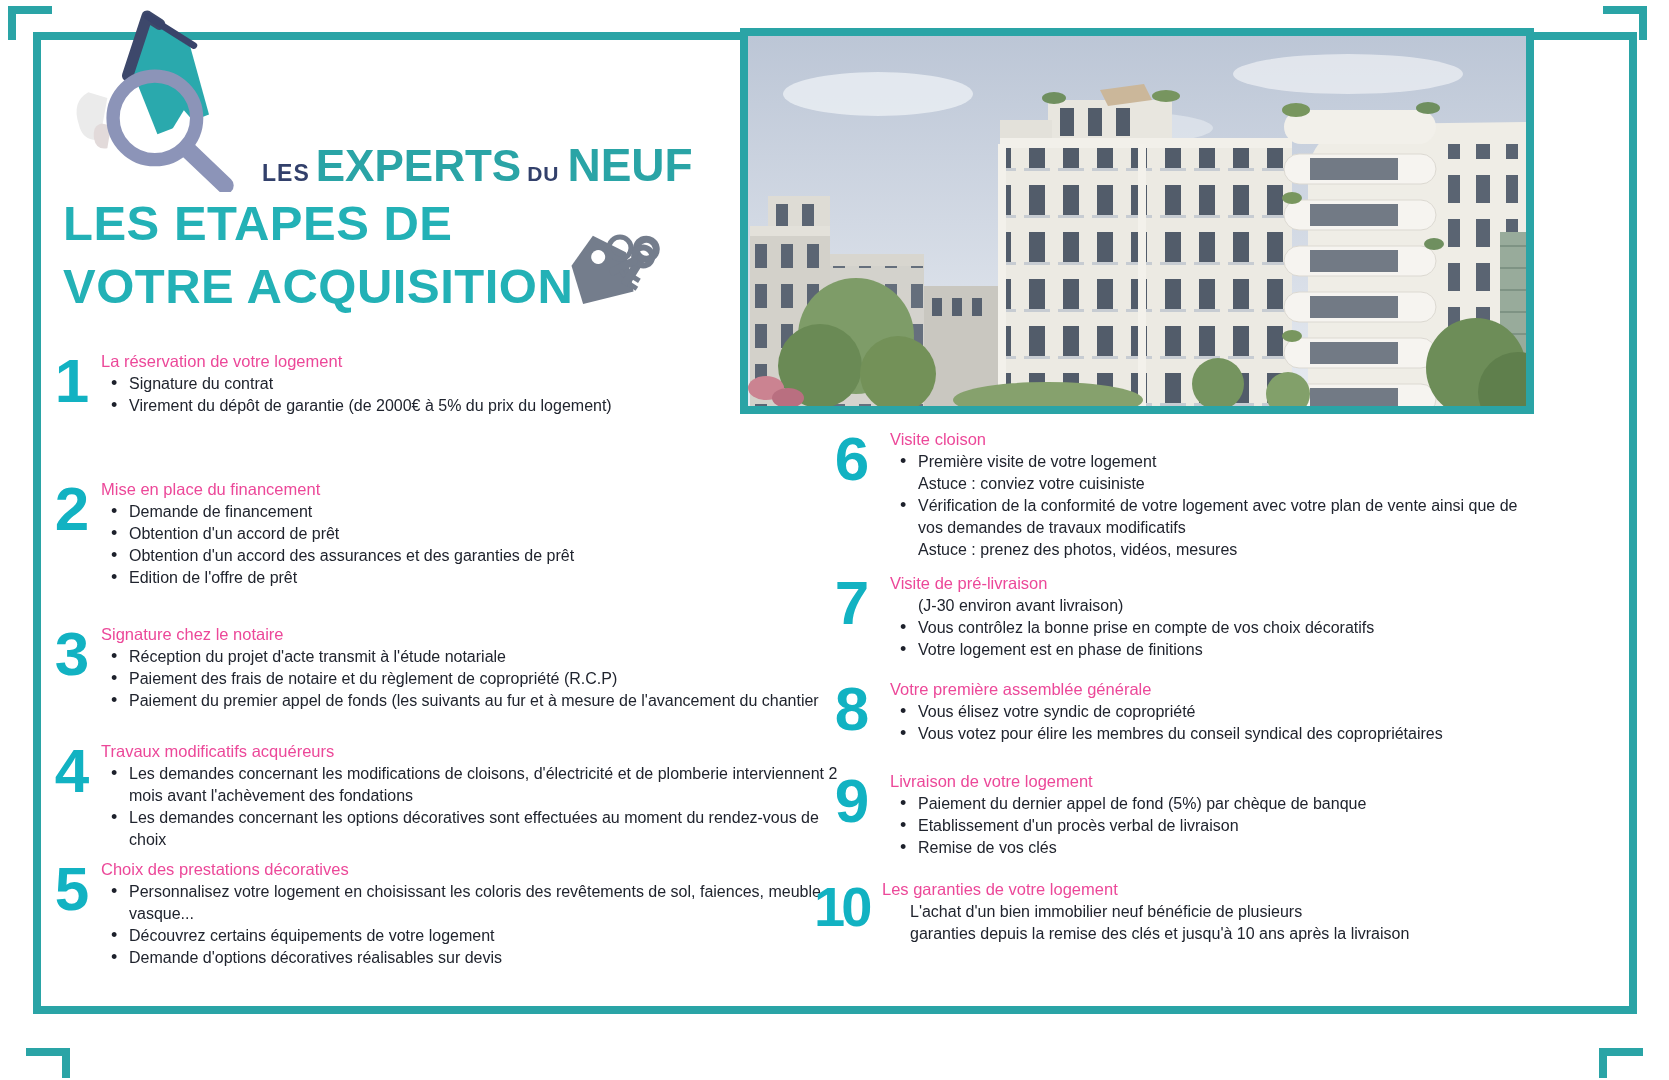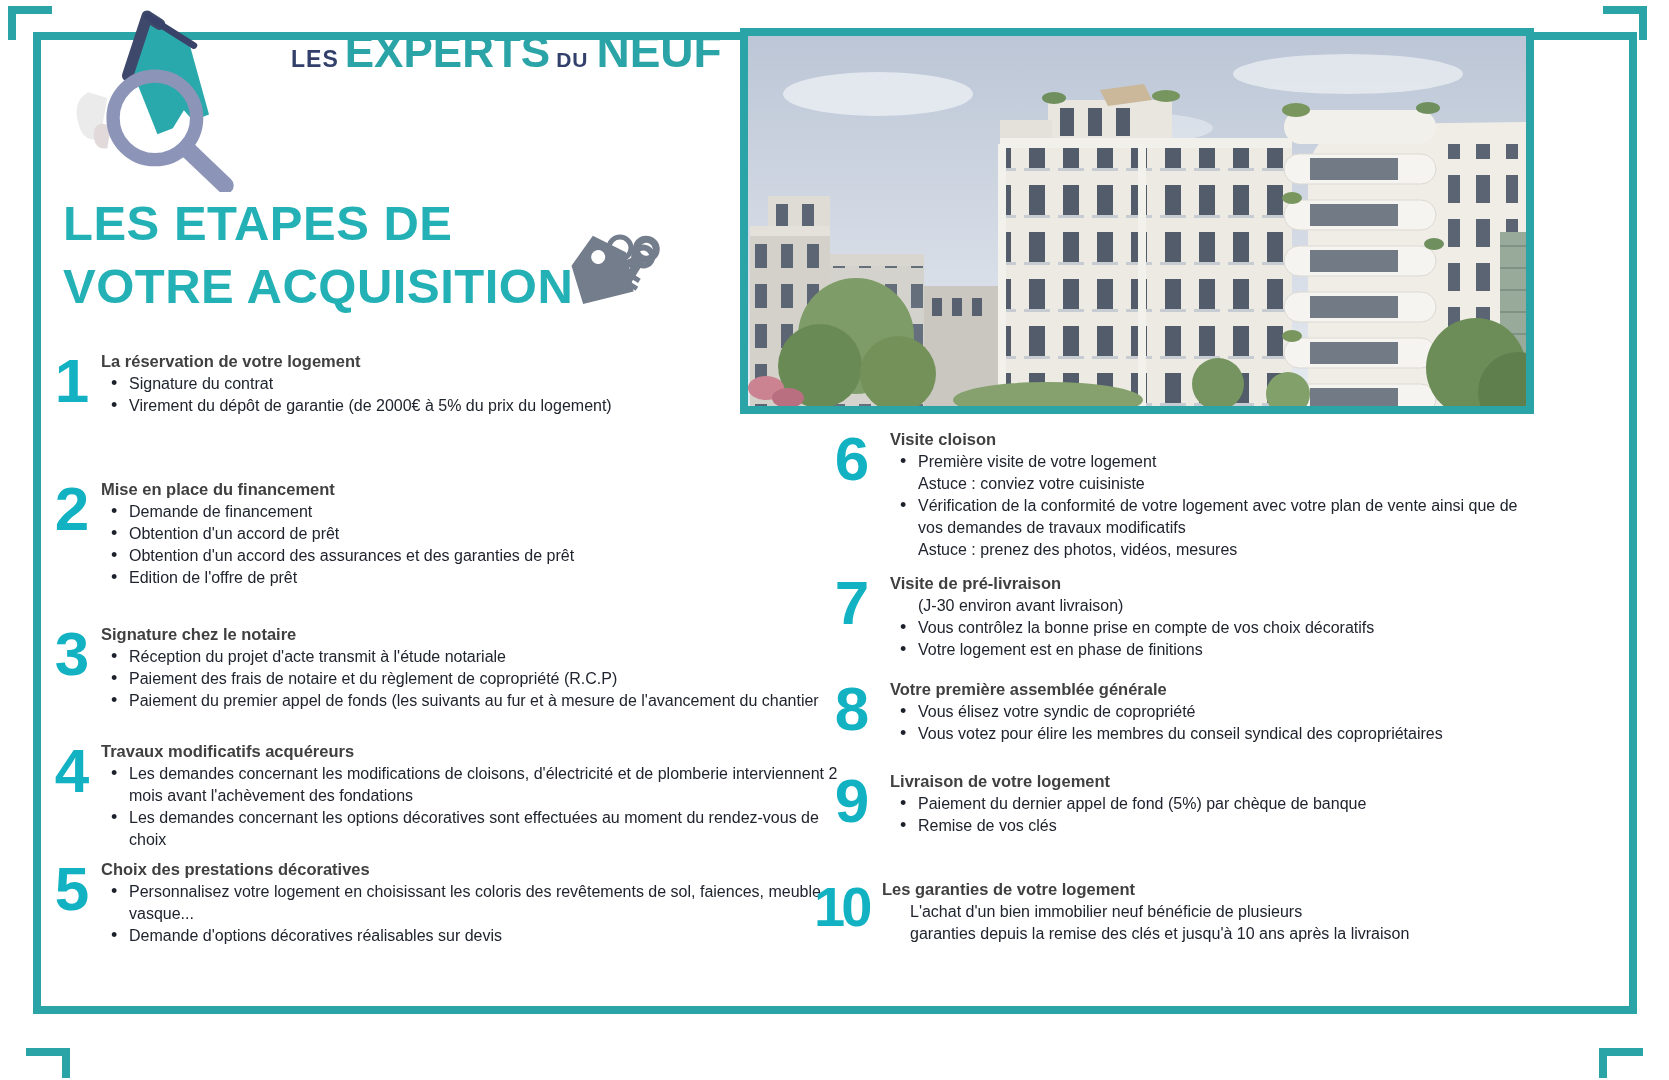--- a/index.html
+++ b/index.html
@@ -10,21 +10,21 @@
   .corner{position:absolute;width:36px;height:26px;border:0 solid var(--teal);}
   .c-tl{left:8px;top:6px;border-top-width:8px;border-left-width:8px;}
   .c-tr{right:22px;top:6px;border-top-width:8px;border-right-width:8px;}
   .c-bl{left:26px;bottom:2px;border-top-width:8px;border-right-width:8px;height:22px;}
   .c-br{right:26px;bottom:2px;border-top-width:8px;border-left-width:8px;height:22px;}
 
   
   #frame{position:absolute;left:33px;top:32px;width:1588px;height:966px;border:8px solid var(--teal);}
 
   
-  #logo{position:absolute;left:52px;top:2px;width:660px;height:190px;display:flex;align-items:flex-start;gap:29px;}
+  #logo{position:absolute;left:52px;top:2px;width:660px;height:190px;display:flex;align-items:flex-end;}
   #logo svg{flex:none;}
   #logo-text{margin-left:10px;margin-top:22px;display:flex;align-items:baseline;white-space:nowrap;}
   .lg-small{font-size:23px;font-weight:700;color:var(--navy);letter-spacing:1px;}
   .lg-big-teal{font-size:44px;font-weight:700;color:var(--teal);letter-spacing:0px;margin:0 6px;}
   .lg-big-teal2{font-size:46px;font-weight:700;color:var(--teal);margin-left:8px;}
   .lg-du{font-size:21px;font-weight:700;color:var(--navy);letter-spacing:1px;}
 
   
   #title{position:absolute;left:63px;top:192px;font-size:49px;line-height:63px;font-weight:700;color:var(--teal2);letter-spacing:.5px;margin:0;}
 
@@ -48,21 +48,21 @@
   #col-right .step:nth-of-type(1){top:0;}
   #col-right .step:nth-of-type(2){top:144px;}
   #col-right .step:nth-of-type(3){top:250px;}
   #col-right .step:nth-of-type(4){top:342px;}
   #col-right .step:nth-of-type(5){top:450px;}
 
   .num{flex:none;width:54px;font-size:62px;font-weight:700;color:var(--num);line-height:.95;text-align:center;margin-top:2px;}
   #col-right .num{width:60px;margin-right:6px;}
   .num.two-digit{font-size:56px;letter-spacing:-4px;width:74px;margin-left:-10px;margin-right:2px;text-align:left;padding-left:2px;}
   .content{flex:1;min-width:0;padding-left:2px;}
-  .heading{font-size:16.5px;font-weight:700;color:#404040;margin:0 0 1px 0;line-height:22px;}
+  .heading{font-size:16.5px;font-weight:400;color:#ec4899;margin:0 0 1px 0;line-height:22px;}
   ul.items{list-style:none;margin:0;padding:0;}
   ul.items li{position:relative;padding-left:28px;font-size:16px;color:#20242e;line-height:22px;}
   ul.items li.b::before{content:"\2022";position:absolute;left:10px;top:-1px;font-size:18px;color:#1d212b;}
 </style>
 </head>
 <body>
 
 <div id="canvas">
 
   <div class="corner c-tl"></div>
@@ -273,20 +273,21 @@
             <li class="b">Les demandes concernant les options décoratives sont effectuées au moment du rendez-vous de choix</li>
           </ul>
         </div>
       </div>
       <div class="step">
         <div class="num">5</div>
         <div class="content">
           <h3 class="heading">Choix des prestations décoratives</h3>
           <ul class="items">
             <li class="b">Personnalisez votre logement en choisissant les coloris des revêtements de sol, faiences, meuble vasque...</li>
+            <li class="b">Découvrez certains équipements de votre logement</li>
             <li class="b">Demande d'options décoratives réalisables sur devis</li>
           </ul>
         </div>
       </div>
     </div>
   <div id="col-right" class="col">
       <div class="step">
         <div class="num">6</div>
         <div class="content">
           <h3 class="heading">Visite cloison</h3>
@@ -318,20 +319,21 @@
             <li class="b">Vous votez pour élire les membres du conseil syndical des copropriétaires</li>
           </ul>
         </div>
       </div>
       <div class="step">
         <div class="num">9</div>
         <div class="content">
           <h3 class="heading">Livraison de votre logement</h3>
           <ul class="items">
             <li class="b">Paiement du dernier appel de fond (5%) par chèque de banque</li>
+            <li class="b">Etablissement d'un procès verbal de livraison</li>
             <li class="b">Remise de vos clés</li>
           </ul>
         </div>
       </div>
       <div class="step">
         <div class="num two-digit">10</div>
         <div class="content">
           <h3 class="heading">Les garanties de votre logement</h3>
           <ul class="items">
             <li class="nb">L'achat d'un bien immobilier neuf bénéficie de plusieurs</li>

